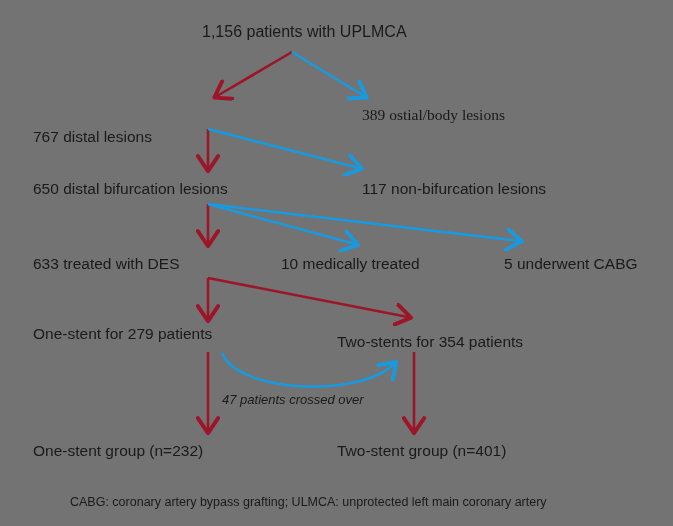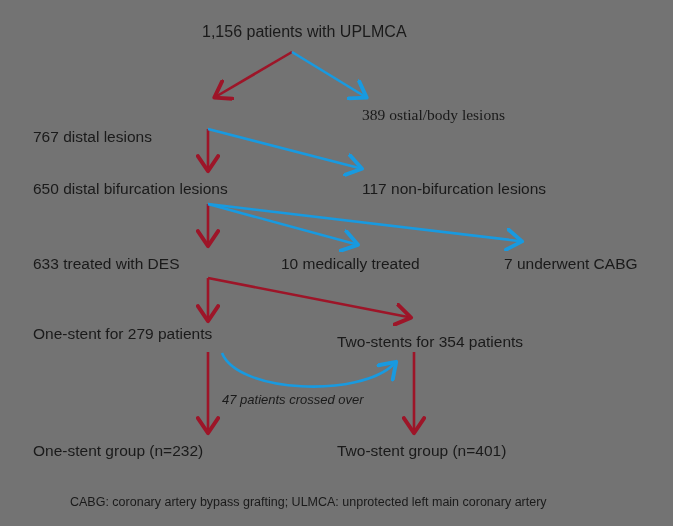--- a/index.html
+++ b/index.html
@@ -115,21 +115,21 @@
   <div class="node node-top" style="left:202px; top:24px;">1,156 patients with UPLMCA</div>
 
   <div class="node" style="left:33px; top:101px;margin-top:28px;">767 distal lesions</div>
   <div class="node" style="left:362px; top:107px;font-family:Liberation Serif, serif;">389 ostial/body lesions</div>
 
   <div class="node" style="left:33px; top:181px;text-align:center;">650 distal bifurcation lesions</div>
   <div class="node" style="left:362px; top:181px;">117 non-bifurcation lesions</div>
 
   <div class="node" style="left:33px; top:256px;">633 treated with DES</div>
   <div class="node" style="left:281px; top:256px;">10 medically treated</div>
-  <div class="node" style="left:504px; top:256px;">7 underwent CABG</div>
+  <div class="node" style="left:504px; top:256px;">5 underwent CABG</div>
 
   <div class="node" style="left:33px; top:326px;">One-stent for 279 patients</div>
   <div class="node" style="left:337px; top:334px;">Two-stents for 354 patients</div>
 
   <div class="node" style="left:33px; top:443px;">One-stent group (n=232)</div>
   <div class="node" style="left:337px; top:443px;">Two-stent group (n=401)</div>
 
   <div class="edge-label" style="left:222px; top:393px;text-align:center;">47 patients crossed over</div>
 
   <div class="footnote" style="left:70px; top:496px;">CABG: coronary artery bypass grafting; ULMCA: unprotected left main coronary artery</div>

